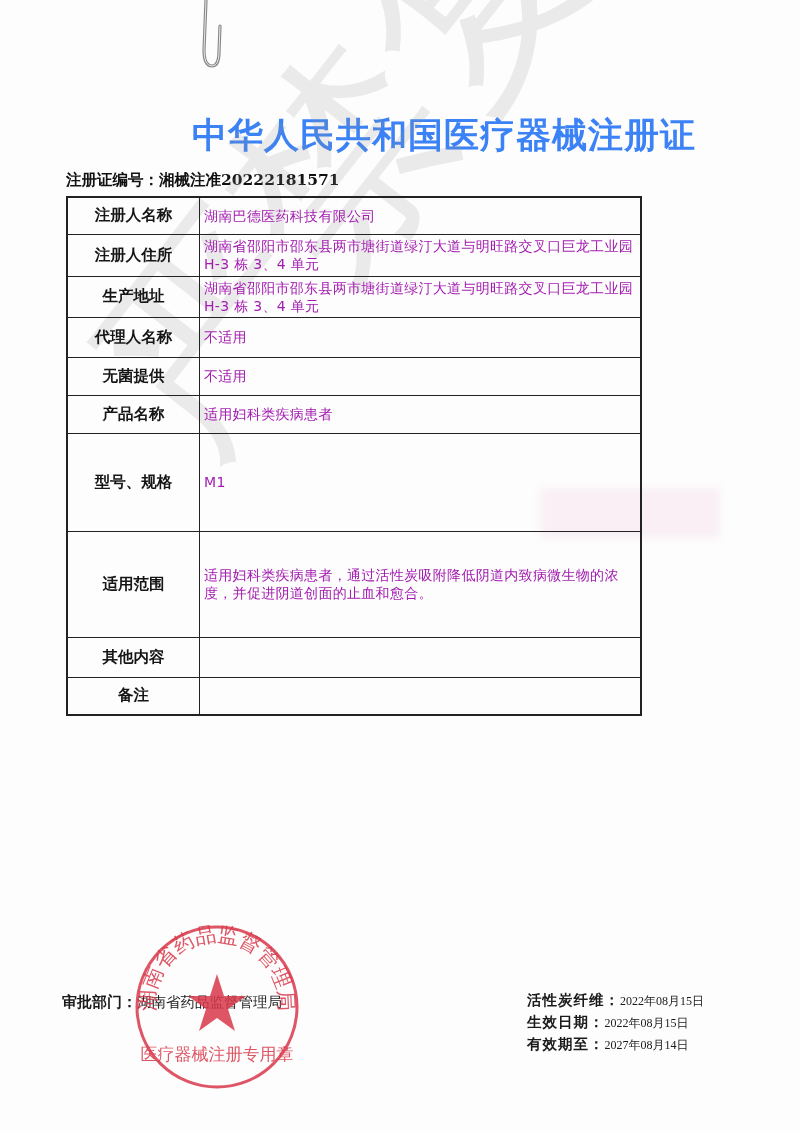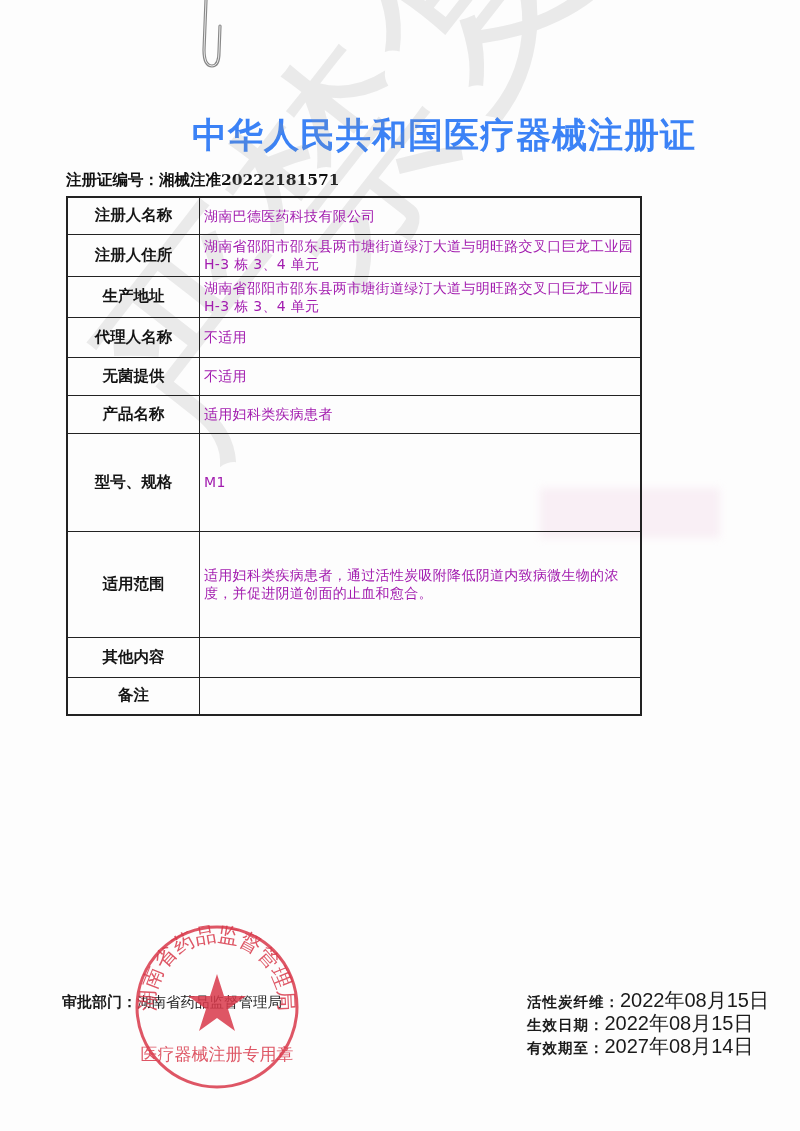--- a/index.html
+++ b/index.html
@@ -103,22 +103,22 @@
       line-height: 21px;
       z-index: 3;
     }
     .dates .row { white-space: nowrap; }
     .dates .k {
       font-weight: bold;
       font-family: "DejaVu Sans", "Liberation Sans", sans-serif;
       letter-spacing: 1px;
     }
     .dates .v {
-      font-family: Liberation Sans, sans-serif;
-      font-size: 20px;
+      font-family: Liberation Serif, serif;
+      font-size: 12px;
     }
     .watermark {
       position: absolute;
       left: 60px;
       top: 350px;
       width: 900px;
       height: 300px;
       transform: rotate(-52deg);
       transform-origin: 0 0;
       font-size: 215px;

